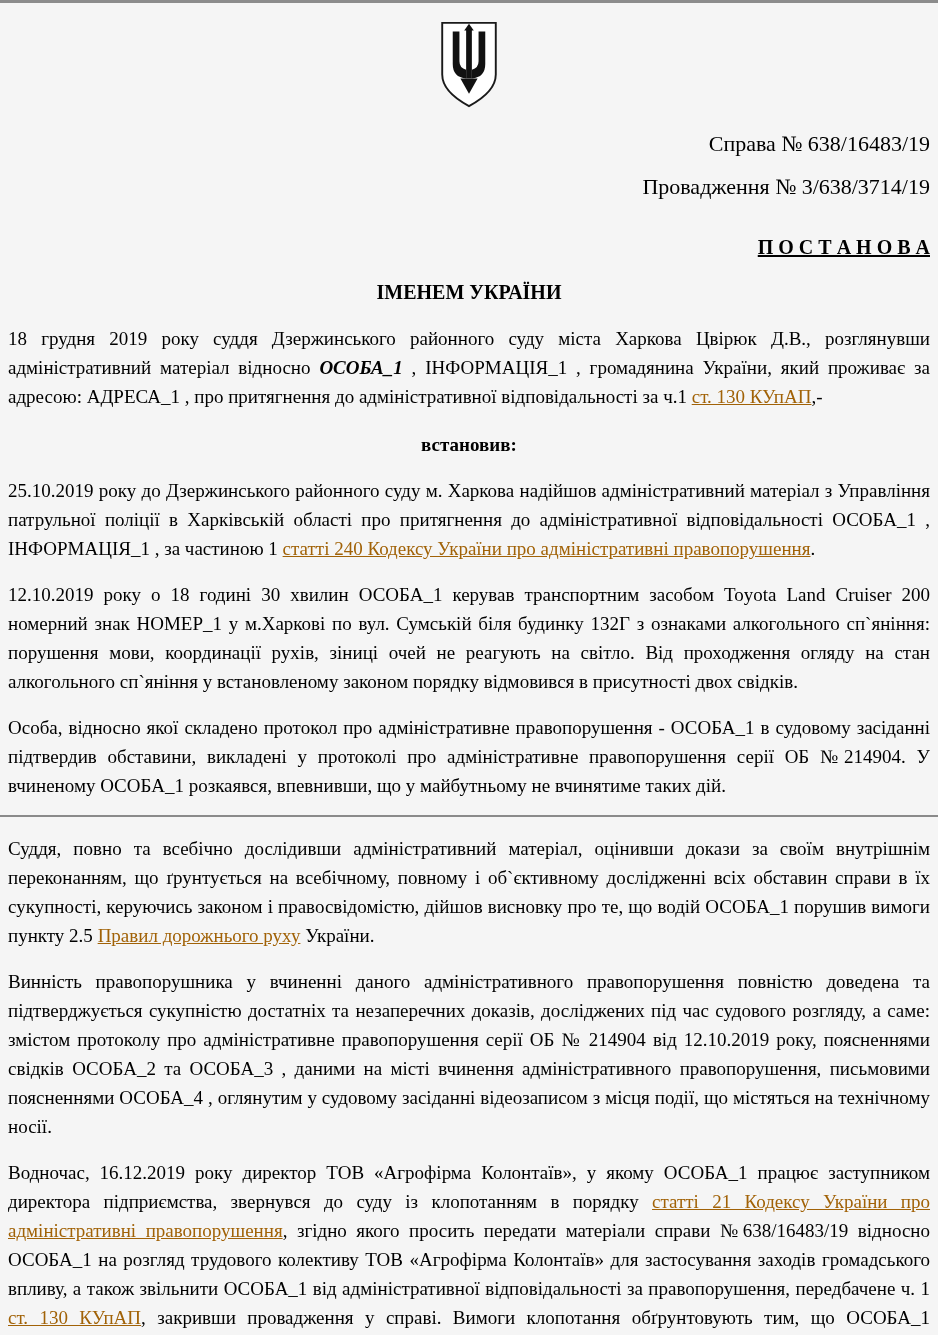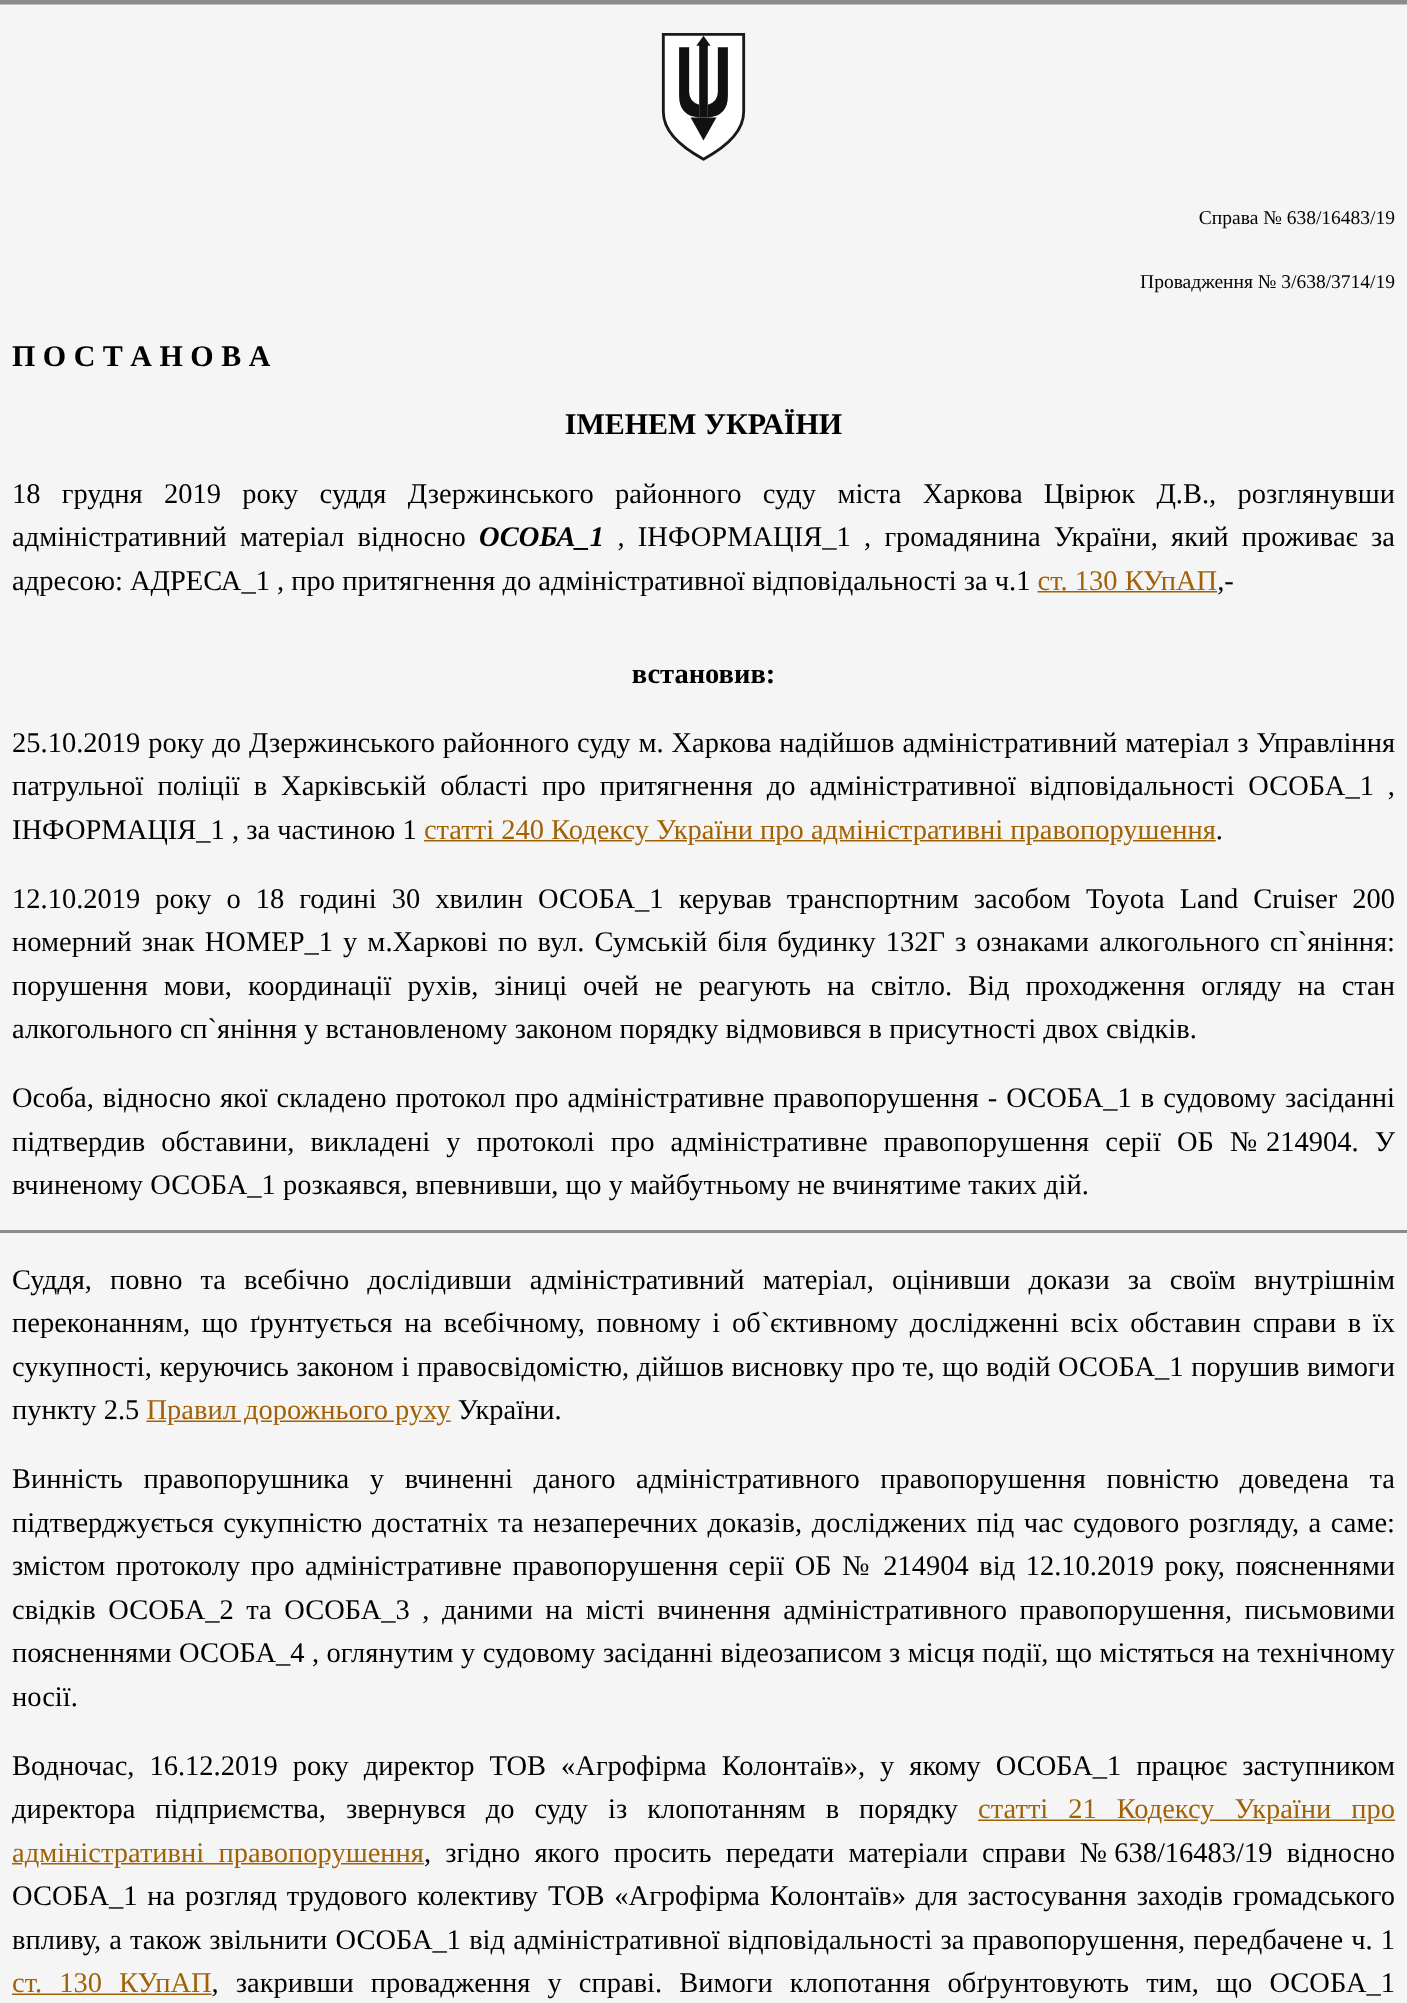--- a/index.html
+++ b/index.html
@@ -18,51 +18,52 @@
   }
   .page {
     padding: 10px 8px 20px 8px;
   }
   .coat-wrap {
     text-align: center;
     margin-top: 8px;
   }
   .header-refs {
     text-align: right;
-    font-size: 13px;
+    font-size: 22px;
     line-height: 29px;
   }
   .case-line { margin-top: 16px; }
   .proceeding-line { margin-top: 14px; text-align: right; }
   .doc-title {
-    text-align: left;
+    text-align: right;
     font-weight: bold;
     font-size: 20px;
     line-height: 29px;
-    margin-top: 22px;
+    margin-top: 32px;
+    text-decoration: underline;
   }
   .doc-subtitle {
     text-align: center;
     font-weight: bold;
     font-size: 20px;
     line-height: 29px;
     margin-top: 16px;
   }
   p.body-par {
     font-size: 19px;
     line-height: 29px;
     text-align: justify;
     margin-top: 17px;
   }
   .mid-heading {
     text-align: center;
     font-weight: bold;
     font-size: 19px;
     line-height: 29px;
-    margin-top: 33px;
+    margin-top: 19px;
   }
   .person-accent {
     font-weight: bold;
     font-style: italic;
   }
   a.law-link {
     color: #a16207;
     text-decoration: underline;
     cursor: pointer;
   }

